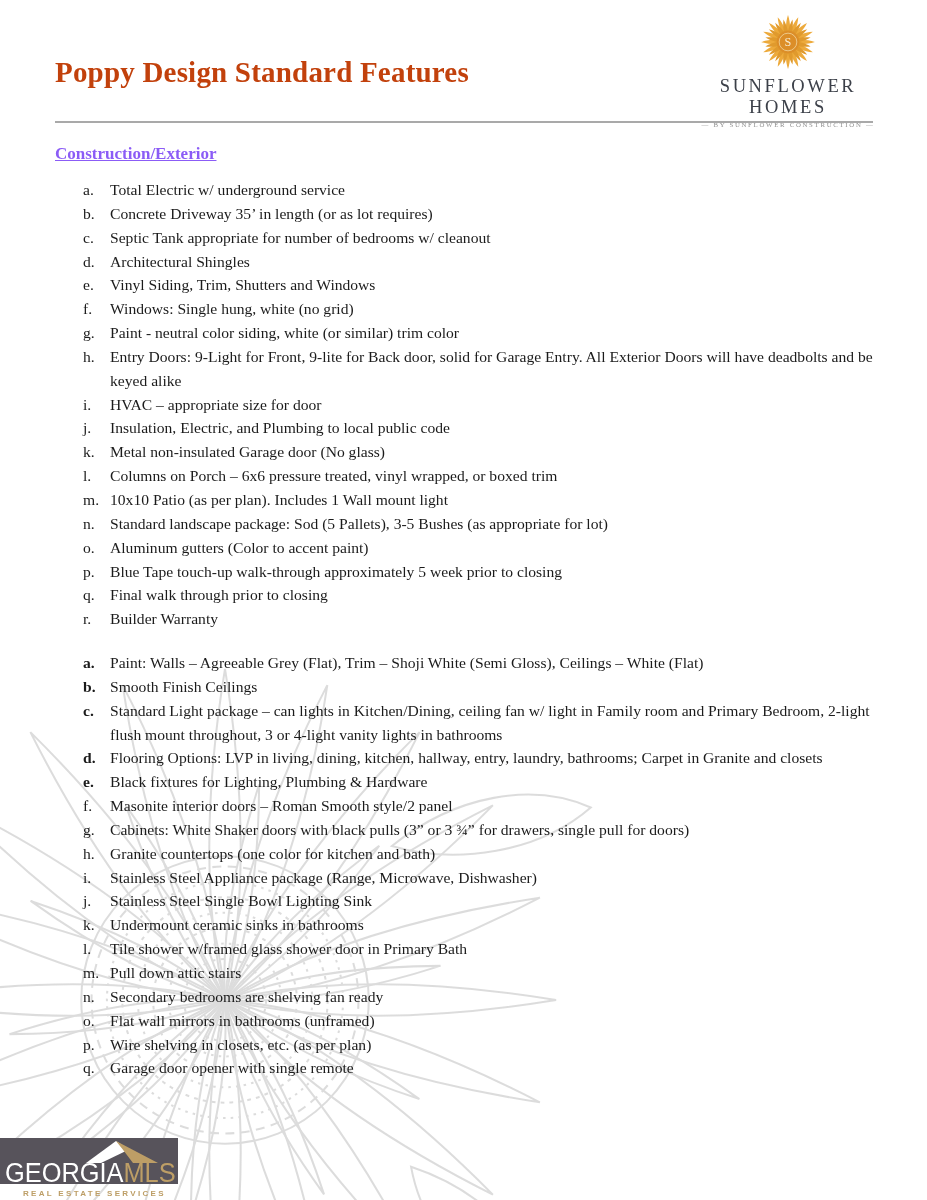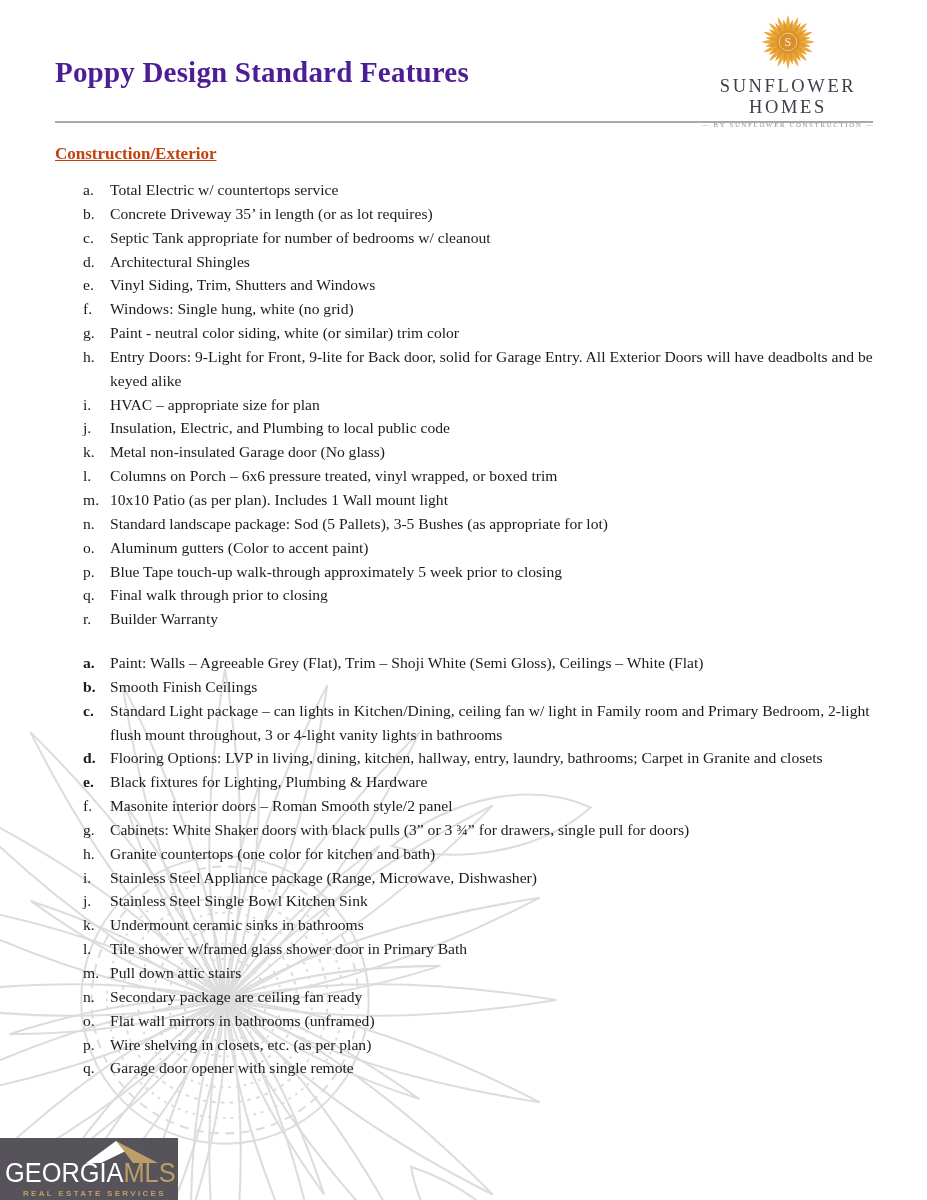--- a/index.html
+++ b/index.html
@@ -9,48 +9,48 @@
     font-family:"Liberation Serif", serif;
   }
   
   .watermark{
     position:absolute;left:-160px;top:615px;width:770px;height:770px;
     z-index:0;pointer-events:none;
   }
   
   .page-title{
     position:absolute;left:55px;top:56px;z-index:2;
-    font-size:29px;font-weight:700;color:#4c1d95;letter-spacing:.2px;
+    font-size:29px;font-weight:700;color:#c2410c;letter-spacing:.2px;
   }
   .brand{
     position:absolute;top:10px;right:44px;width:190px;z-index:2;
     text-align:center;color:#3c4049;
   }
   .brand .flower{width:64px;height:64px;display:block;margin:0 auto;}
   .brand-name{font-size:18.5px;letter-spacing:2.6px;line-height:1.12;margin-top:2px;}
   .brand-name div{white-space:nowrap;text-align:center;}
   .brand-sub{font-size:6.8px;letter-spacing:1.7px;color:#8f8f8f;margin-top:4px;white-space:nowrap;}
   .rule{
     position:absolute;left:55px;top:121px;width:818px;height:2px;
     background:#a9a9a9;z-index:2;
   }
   
   .content{position:absolute;left:55px;top:143px;width:820px;z-index:1;}
   .sec-heading{
     font-size:17px;font-weight:700;text-decoration:underline;
-    margin:0;color:#c2410c;line-height:21px;
+    margin:0;color:#8b5cf6;line-height:21px;
   }
   .item-list{list-style:none;margin:14px 0 20px 0;padding:0;}
   .item-list li{display:flex;font-size:15.6px;line-height:23.85px;color:#1b1b1b;}
   .marker{width:27px;margin-left:28px;flex:none;}
   .marker.bold{font-weight:700;}
   .item-text{flex:1;}
   
   .mls{
-    position:absolute;left:0;top:1138px;width:178px;height:63px;
+    position:absolute;left:0;top:1138px;width:178px;height:46px;
     background:#57535b;z-index:3;font-family:"Liberation Sans", sans-serif;
   }
   .mls .roof{position:absolute;left:86px;top:3px;width:72px;height:22px;}
   .mls-text{
     position:absolute;left:5px;top:20px;font-size:27px;font-weight:500;
     letter-spacing:0;white-space:nowrap;transform:scaleX(.94);transform-origin:left;
   }
   .mls-text .p1{color:#ffffff;}
   .mls-text .p2{color:#bd9e66;}
   .mls-sub{
@@ -166,21 +166,21 @@
 </div>
 
 <div class="rule"></div>
 
 <div class="content">
   <section>
     <h2 class="sec-heading">Construction/Exterior</h2>
     <ol class="item-list">
   <li>
     <span class="marker">a.</span>
-    <span class="item-text">Total Electric w/ countertops service</span>
+    <span class="item-text">Total Electric w/ underground service</span>
   </li>
 
   <li>
     <span class="marker">b.</span>
     <span class="item-text">Concrete Driveway 35’ in length (or as lot requires)</span>
   </li>
 
   <li>
     <span class="marker">c.</span>
     <span class="item-text">Septic Tank appropriate for number of bedrooms w/ cleanout</span>
@@ -206,21 +206,21 @@
     <span class="item-text">Paint - neutral color siding, white (or similar) trim color</span>
   </li>
 
   <li>
     <span class="marker">h.</span>
     <span class="item-text">Entry Doors: 9-Light for Front, 9-lite for Back door, solid for Garage Entry. All Exterior Doors will have deadbolts and be keyed alike</span>
   </li>
 
   <li>
     <span class="marker">i.</span>
-    <span class="item-text">HVAC – appropriate size for plan</span>
+    <span class="item-text">HVAC – appropriate size for door</span>
   </li>
 
   <li>
     <span class="marker">j.</span>
     <span class="item-text">Insulation, Electric, and Plumbing to local public code</span>
   </li>
 
   <li>
     <span class="marker">k.</span>
     <span class="item-text">Metal non-insulated Garage door (No glass)</span>
@@ -305,41 +305,41 @@
     <span class="item-text">Granite countertops (one color for kitchen and bath)</span>
   </li>
 
   <li>
     <span class="marker">i.</span>
     <span class="item-text">Stainless Steel Appliance package (Range, Microwave, Dishwasher)</span>
   </li>
 
   <li>
     <span class="marker">j.</span>
-    <span class="item-text">Stainless Steel Single Bowl Kitchen Sink</span>
+    <span class="item-text">Stainless Steel Single Bowl Lighting Sink</span>
   </li>
 
   <li>
     <span class="marker">k.</span>
     <span class="item-text">Undermount ceramic sinks in bathrooms</span>
   </li>
 
   <li>
     <span class="marker">l.</span>
     <span class="item-text">Tile shower w/framed glass shower door in Primary Bath</span>
   </li>
 
   <li>
     <span class="marker">m.</span>
     <span class="item-text">Pull down attic stairs</span>
   </li>
 
   <li>
     <span class="marker">n.</span>
-    <span class="item-text">Secondary package are ceiling fan ready</span>
+    <span class="item-text">Secondary bedrooms are shelving fan ready</span>
   </li>
 
   <li>
     <span class="marker">o.</span>
     <span class="item-text">Flat wall mirrors in bathrooms (unframed)</span>
   </li>
 
   <li>
     <span class="marker">p.</span>
     <span class="item-text">Wire shelving in closets, etc. (as per plan)</span>

